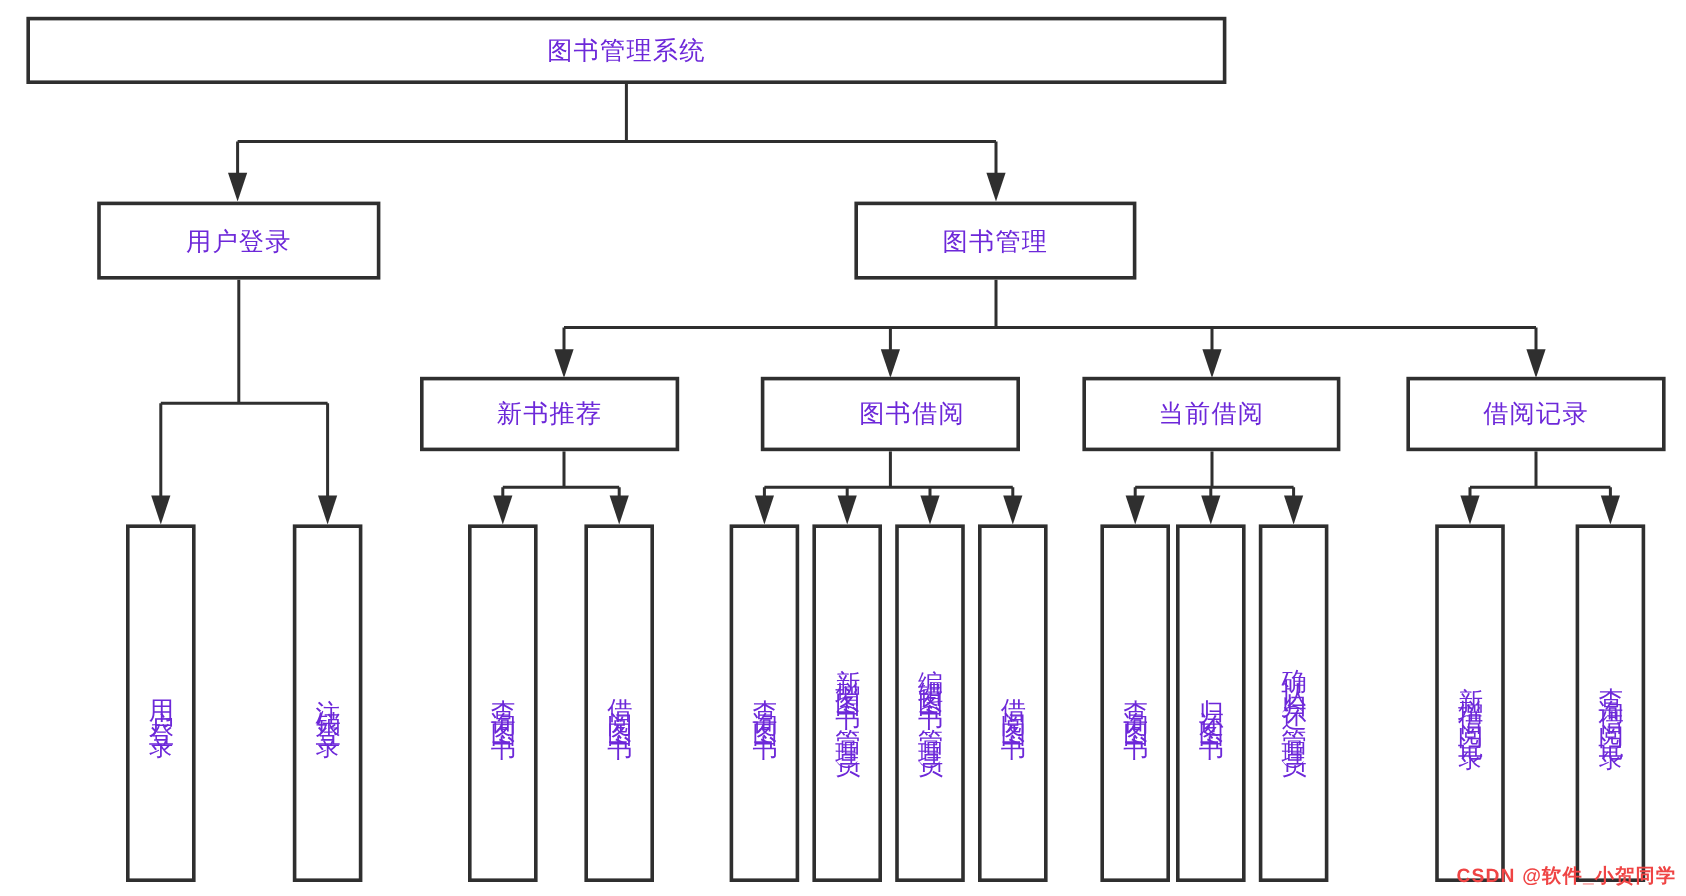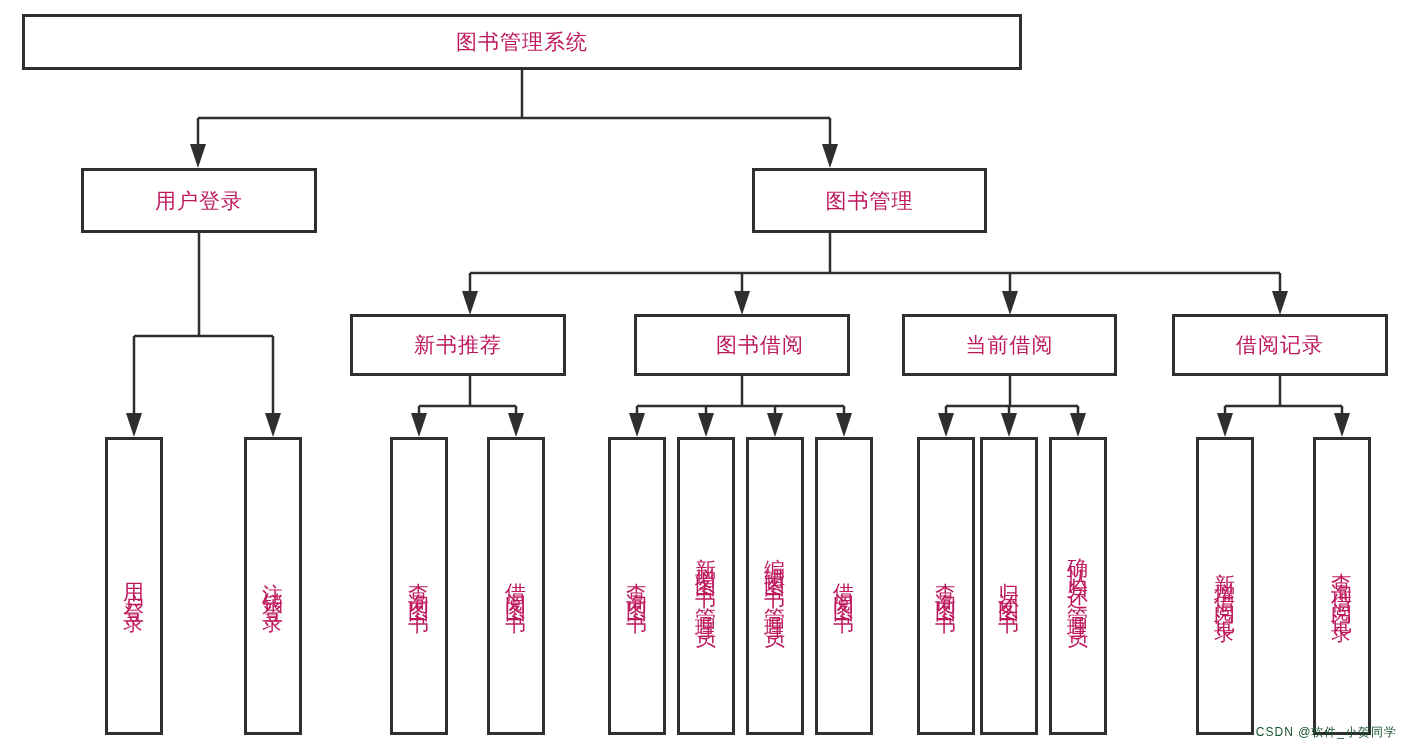--- a/index.html
+++ b/index.html
@@ -11,55 +11,56 @@
     overflow:hidden;
   }
   #connector-layer{
     position:absolute;left:0;top:0;width:1405px;height:747px;
   }
   .box{
     position:absolute;
     box-sizing:border-box;
     background:#ffffff;
     border:3px solid #2f2f2f;
-    color:#be185d;
+    color:#6d28d9;
     display:flex;
     align-items:center;
     justify-content:center;
     font-size:21px;
   }
   .hbox{letter-spacing:1px;}
   .vbox{
     width:58px;height:298px;top:437px;
     writing-mode:vertical-rl;
     text-orientation:mixed;
     font-size:21px;
     letter-spacing:10px;
     line-height:1;
   }
   
   .n-root          {left:22px;  top:14px;  width:1000px; height:56px;}
   .n-user-login    {left:81px;  top:168px; width:236px;  height:65px;}
-  .n-book-mgmt     {left:712px; top:168px; width:235px;  height:65px;margin-left:40px;}
+  .n-book-mgmt     {left:712px; top:168px; width:235px;  height:65px;}
   .n-recommend     {left:350px; top:314px; width:216px;  height:62px;}
   .n-borrow        {left:634px; top:314px; width:216px;  height:62px;padding-left:36px;}
   .n-current       {left:902px; top:314px; width:215px;  height:62px;}
   .n-records       {left:1172px;top:314px; width:216px;  height:62px;}
   .n-u1{left:105px;}  .n-u2{left:244px;}
   .n-r1{left:390px;}  .n-r2{left:487px;}
   .n-b1{left:608px;}  .n-b2{left:677px;}  .n-b3{left:746px;}  .n-b4{left:815px;}
   .n-c1{left:917px;}  .n-c2{left:980px;}  .n-c3{left:1049px;}
   .n-x1{left:1196px;} .n-x2{left:1313px;}
   .watermark{
     position:absolute;
     right:8px;bottom:6px;
-    font-size:12px;
-    color:#14532d;
+    font-size:16px;
+    color:#ef4444;
     letter-spacing:1px;
     white-space:nowrap;
+    font-weight:bold;
   }
 </style>
 </head>
 <body>
 
 <div id="canvas">
 
   <svg id="connector-layer" viewBox="0 0 1405 747" xmlns="http://www.w3.org/2000/svg">
     <g stroke="#2f2f2f" stroke-width="2.5" fill="none">
       <path d="M522 70 V118 M198 118 H830 M198 118 V148 M830 118 V148"></path>

